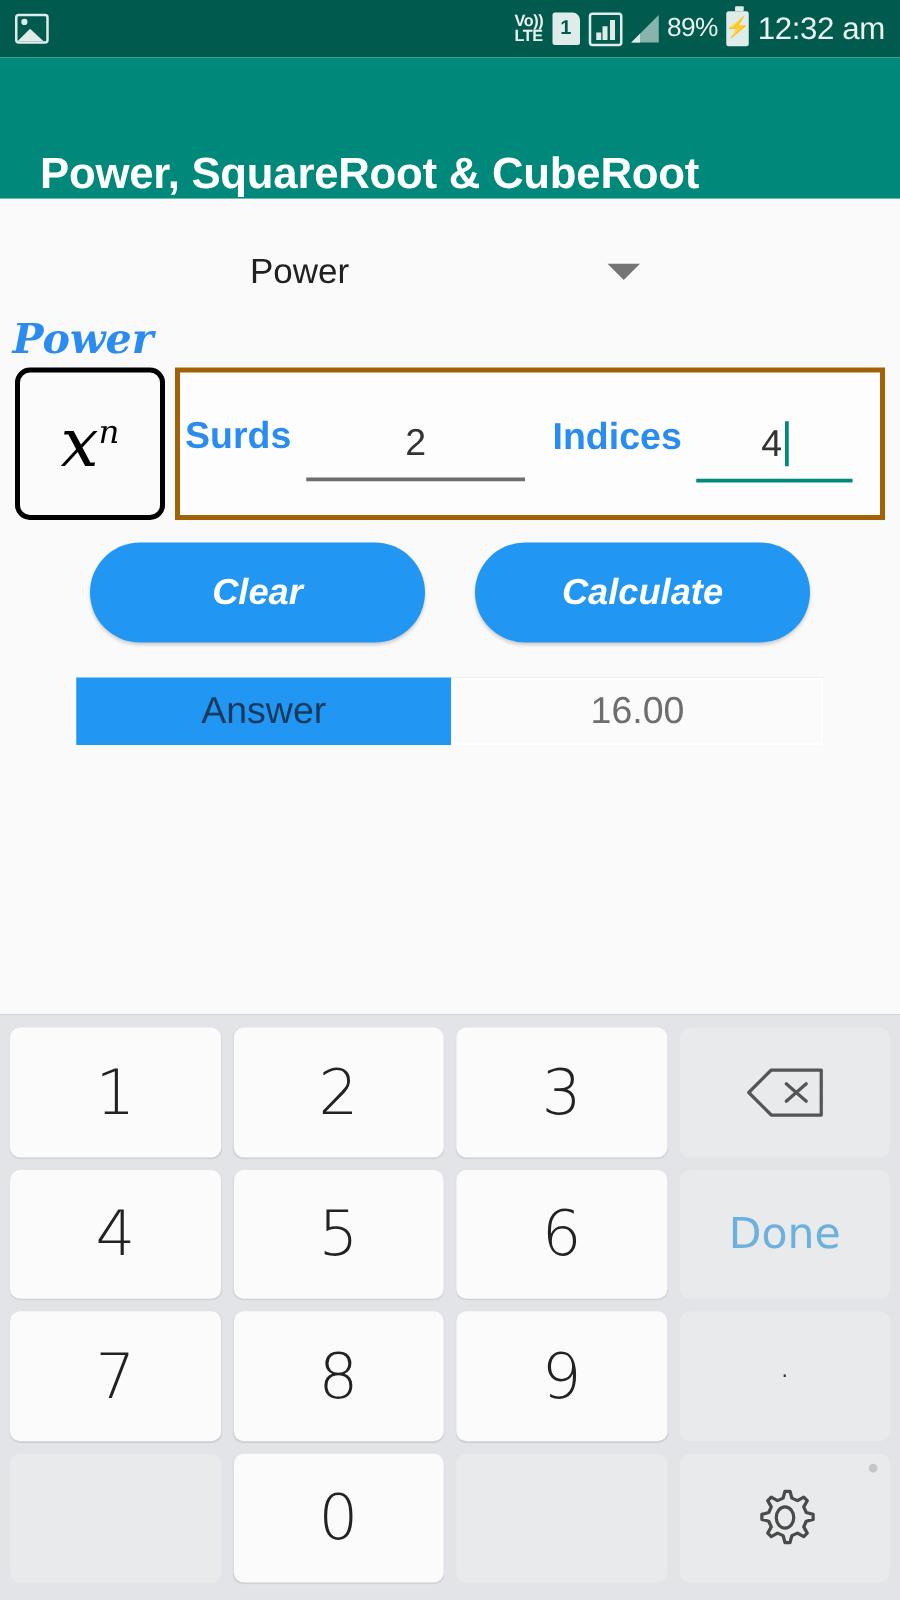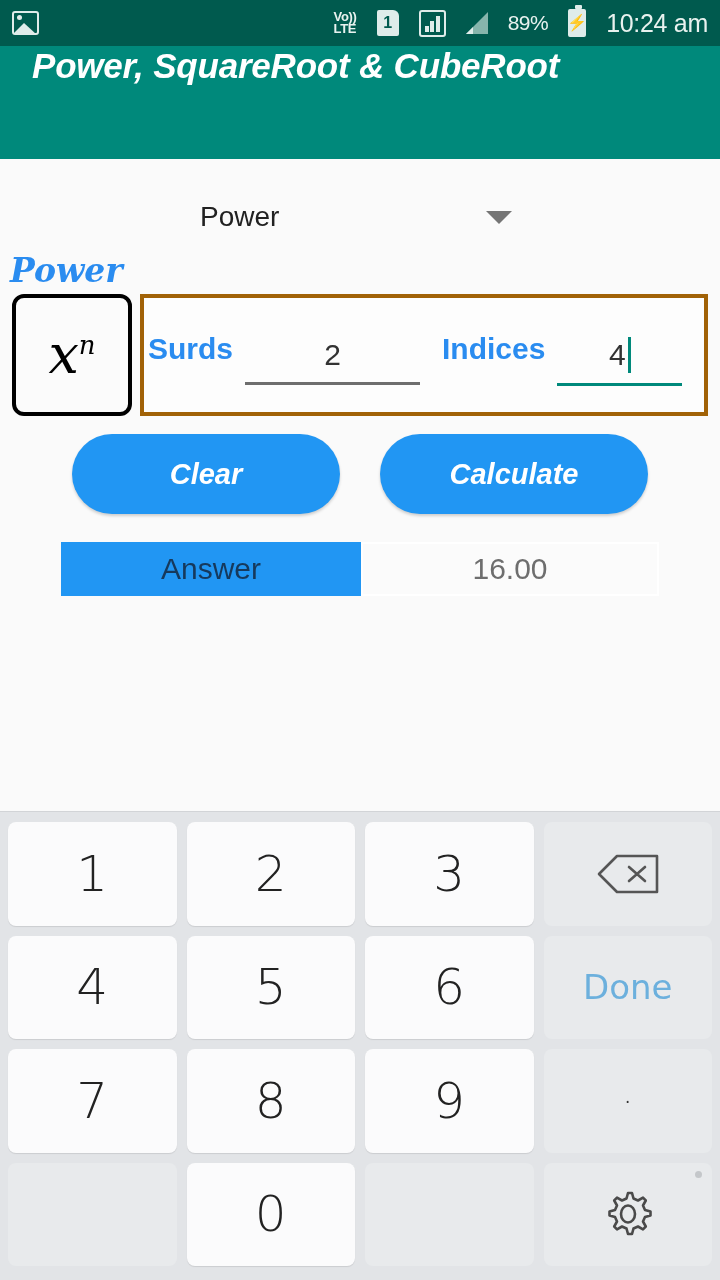--- a/index.html
+++ b/index.html
@@ -17,21 +17,21 @@
     display: flex;
     align-items: center;
     padding: 0 12px;
     color: #e8f2ef;
   }
   .status-left { display: flex; align-items: center; gap: 8px; }
   .status-right {
     margin-left: auto;
     display: flex;
     align-items: center;
-    gap: 20px;
+    gap: 7px;
   }
   .gallery-icon {
     width: 27px; height: 24px;
     border: 2.5px solid #dfeceA;
     border-radius: 3px;
     position: relative;
     overflow: hidden;
   }
   .gallery-icon::before {
     content: "";
@@ -106,23 +106,22 @@
     width:7px; height:4px; background:#dfeceA; border-radius:1px;
   }
   .batt-icon span { color:#005a4e; font-size:16px; line-height:1; font-weight:bold; }
   .clock { font-size: 25px; letter-spacing: -0.3px; color:#e8f2ef; }
 
   
   .app-bar {
     height: 113px;
     background: #00897b;
     display: flex;
-    align-items: flex-start;
+    align-items: flex-end;
     padding: 0 32px;
-    font-style: italic;
   }
   .app-title {
     color: #ffffff;
     font-size: 35px;
     font-weight: bold;
     letter-spacing: -0.2px;
   }
 
   
   .content {
@@ -338,21 +337,21 @@
     <div class="sig-boxed">
         <i></i>
         <i></i>
         <i></i>
       </div>
     <div class="sig-tri"></div>
     <div class="batt-pct">89%</div>
     <div class="batt-icon">
         <span>⚡</span>
       </div>
-    <div class="clock">10:24 am</div>
+    <div class="clock">12:32 am</div>
   </div>
 </div>
 
 <div class="app-bar">
   <div class="app-title">Power, SquareRoot &amp; CubeRoot</div>
 </div>
 
 <div class="content">
 
   <div class="spinner-row">

